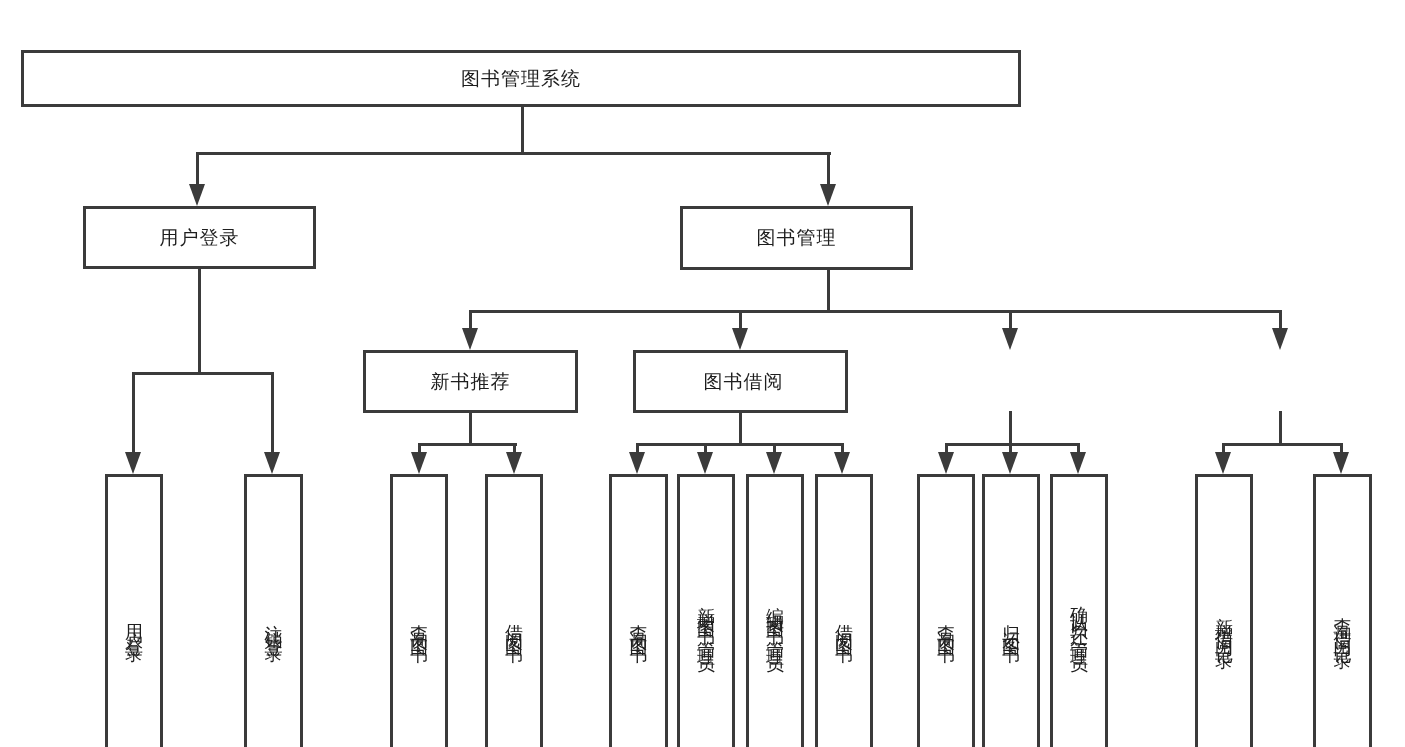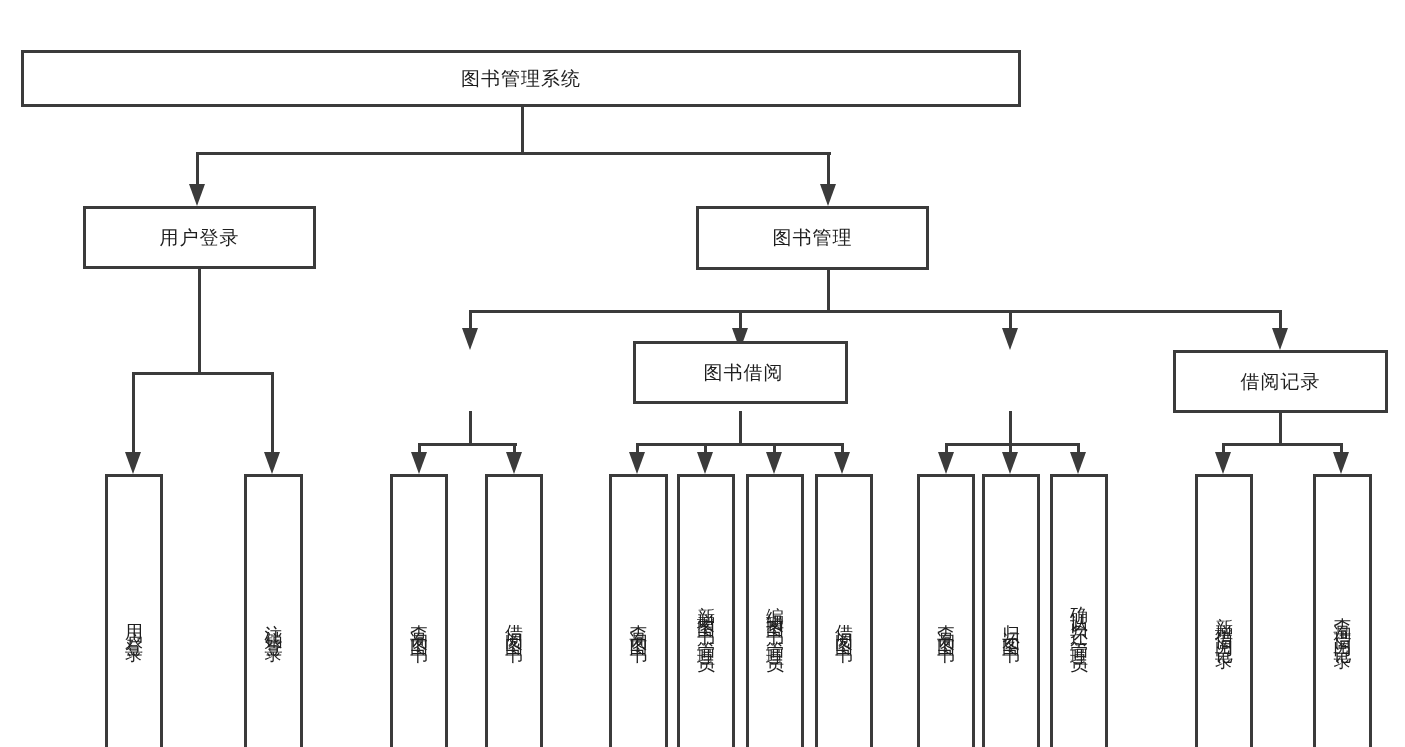--- a/index.html
+++ b/index.html
@@ -42,21 +42,21 @@
     <div class="h-line" style="left:196px;top:115px;width:635px;height:3px;"></div>
     <div class="v-line" style="left:196px;top:115px;width:3px;height:34px;"></div>
     <div class="arrow-head" style="left:189px;top:147px;"></div>
     <div class="v-line" style="left:827px;top:115px;width:3px;height:34px;"></div>
     <div class="arrow-head" style="left:820px;top:147px;"></div>
   </div>
 
   <div class="box" style="left:83px;top:169px;width:233px;height:63px;">
     <span>用户登录</span>
   </div>
-  <div class="box" style="left:696px;top:169px;width:233px;height:64px;">
+  <div class="box" style="left:680px;top:169px;width:233px;height:64px;">
     <span>图书管理</span>
   </div>
 
   <div>
     <div class="v-line" style="left:198px;top:231px;width:3px;height:106px;"></div>
     <div class="h-line" style="left:132px;top:335px;width:142px;height:3px;"></div>
     <div class="v-line" style="left:132px;top:335px;width:3px;height:82px;"></div>
     <div class="arrow-head" style="left:125px;top:415px;"></div>
     <div class="v-line" style="left:271px;top:335px;width:3px;height:82px;"></div>
     <div class="arrow-head" style="left:264px;top:415px;"></div>
@@ -68,25 +68,25 @@
     <div class="v-line" style="left:469px;top:273px;width:3px;height:22px;"></div>
     <div class="arrow-head" style="left:462px;top:291px;"></div>
     <div class="v-line" style="left:739px;top:273px;width:3px;height:22px;"></div>
     <div class="arrow-head" style="left:732px;top:291px;"></div>
     <div class="v-line" style="left:1009px;top:273px;width:3px;height:22px;"></div>
     <div class="arrow-head" style="left:1002px;top:291px;"></div>
     <div class="v-line" style="left:1279px;top:273px;width:3px;height:22px;"></div>
     <div class="arrow-head" style="left:1272px;top:291px;"></div>
   </div>
 
-  <div class="box" style="left:633px;top:304px;width:215px;height:63px;padding-left:6px;">
+  <div class="box" style="left:363px;top:313px;width:215px;height:63px;">
+    <span>新书推荐</span>
+  </div>
+  <div class="box" style="left:633px;top:313px;width:215px;height:63px;padding-left:6px;">
     <span>图书借阅</span>
-  </div>
-  <div class="box" style="left:1173px;top:313px;width:215px;height:63px;">
-    <span>借阅记录</span>
   </div>
 
   <div>
     <div class="v-line" style="left:469px;top:374px;width:3px;height:35px;"></div>
     <div class="h-line" style="left:418px;top:406px;width:99px;height:3px;"></div>
     <div class="v-line" style="left:418px;top:406px;width:3px;height:11px;"></div>
     <div class="arrow-head" style="left:411px;top:415px;"></div>
     <div class="v-line" style="left:513px;top:406px;width:3px;height:11px;"></div>
     <div class="arrow-head" style="left:506px;top:415px;"></div>
   </div>

